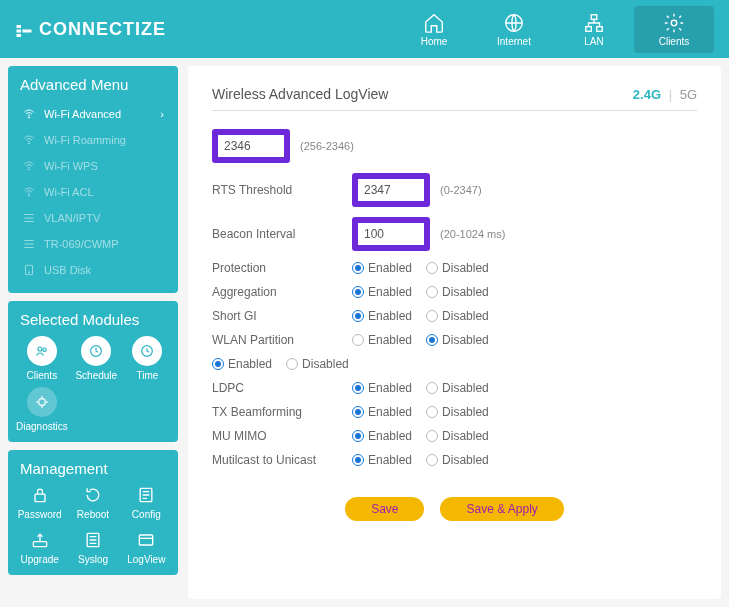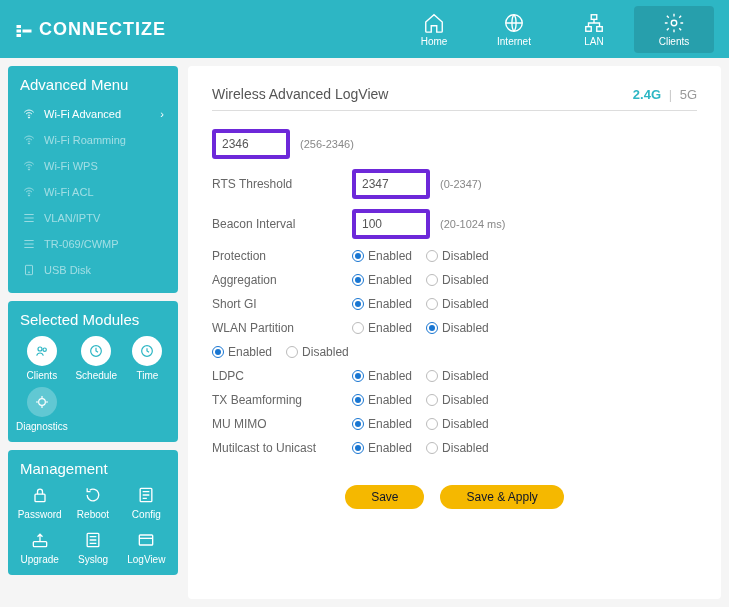--- a/index.html
+++ b/index.html
@@ -28,29 +28,29 @@
 .mgmt-item { display: flex; flex-direction: column; align-items: center; font-size: 10px; cursor: pointer; gap: 4px; }
 .content { flex: 1; background: #fff; border-radius: 4px; padding: 20px 24px; }
 .content-header { display: flex; align-items: center; border-bottom: 1px solid #ddd; padding-bottom: 8px; margin-bottom: 18px; }
 .content-title { font-size: 14px; color: #555; }
 .band-tabs { margin-left: auto; font-size: 13px; }
 .band-tab { cursor: pointer; color: #999; }
 .band-tab.active { color: #2db6c4; font-weight: bold; }
 .band-sep { color: #ccc; margin: 0 4px; }
 .form-row { display: flex; align-items: center; margin-bottom: 10px; font-size: 12px; color: #666; }
 .form-label { width: 140px; }
-.form-input { width: 78px; padding: 4px 6px; border: 4px solid #6d28d9; border-radius: 3px; font-size: 12px; color:#555; }
+.form-input { width: 78px; padding: 4px 6px; border: 6px solid #6d28d9; border-radius: 3px; font-size: 12px; color:#555; }
 .form-hint { margin-left: 10px; color: #888; font-size: 11px; }
 .radio-group { display: flex; gap: 14px; }
 .radio-opt { display: flex; align-items: center; gap: 4px; cursor: pointer; }
 .radio-dot { width: 12px; height: 12px; border-radius: 50%; border: 1px solid #bbb; display: inline-flex; align-items: center; justify-content: center; }
 .radio-dot.checked { border-color: #1976d2; }
 .radio-dot.checked::after { content: ""; width: 6px; height: 6px; background: #1976d2; border-radius: 50%; }
 .buttons { display: flex; justify-content: center; gap: 16px; margin-top: 30px; }
-.btn { background: #f5b800; color: #0f172a; border: none; border-radius: 12px; padding: 5px 26px; font-size: 12px; cursor: pointer; }
+.btn { background: #f5b800; color: #a21caf; border: none; border-radius: 12px; padding: 5px 26px; font-size: 12px; cursor: pointer; }
 </style>
 </head>
 <body>
 
 <div class="header">
   <div class="logo">
     <svg class="logo-icon" viewBox="0 0 24 24" fill="#fff">
         <rect x="2" y="4" width="6" height="4"></rect>
         <rect x="2" y="10" width="6" height="4"></rect>
         <rect x="2" y="16" width="6" height="4"></rect>

